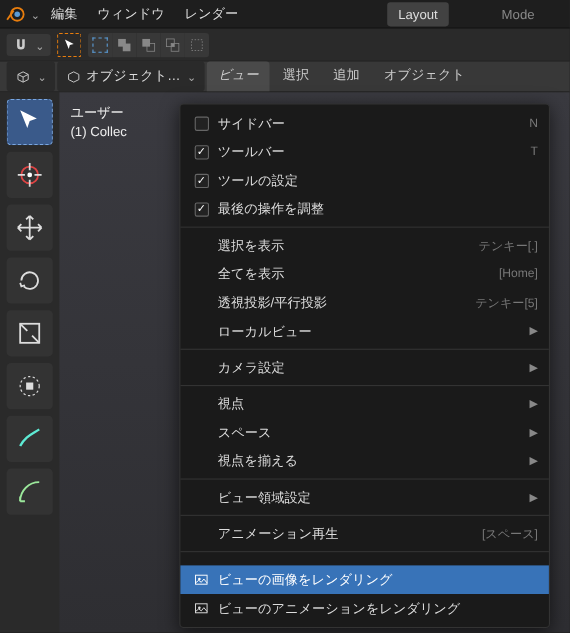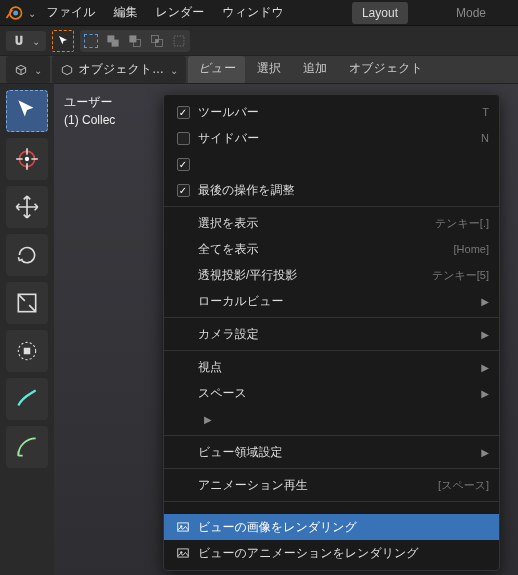--- a/index.html
+++ b/index.html
@@ -55,24 +55,23 @@
 
 <div class="topbar">
   <div class="logo">
     <svg viewBox="0 0 24 24">
         <circle cx="14" cy="12" r="7" fill="none" stroke="#e87d0d" stroke-width="2"></circle>
         <circle cx="14" cy="12" r="3" fill="#5b9bd5"></circle>
         <path d="M3 18 L10 8" stroke="#e87d0d" stroke-width="2"></path>
       </svg>
   </div>
   <span class="chev"></span>
-  <div class="menu-item">ファイル</div>
   <div class="menu-item">編集</div>
+  <div class="menu-item">ウィンドウ</div>
   <div class="menu-item">レンダー</div>
-  <div class="menu-item">ウィンドウ</div>
   <div class="spacer"></div>
   <div class="tab">Layout</div>
   <div class="tab inactive">Mode</div>
 </div>
 
 <div class="toolbar2">
   <div class="tool-dd">
     <svg width="14" height="14" viewBox="0 0 24 24">
         <path d="M6 3v10a6 6 0 0012 0V3h-4v10a2 2 0 01-4 0V3z" fill="#ccc"></path>
       </svg>
@@ -185,36 +184,37 @@
   </div>
   <div class="viewport">
     <div class="info-line">ユーザー</div>
     <div class="info-line">(1) Collec</div>
   </div>
 </div>
 
 <div class="dropdown" id="dd">
     <div class="dd-row">
       <div class="dd-chk">
+        <div class="box"></div>
+      </div>
+      <div class="dd-label">サイドバー</div>
+      <div class="dd-hint">N</div>
+    </div>
+    <div class="dd-row">
+      <div class="dd-chk">
         <div class="box checked"></div>
       </div>
       <div class="dd-label">ツールバー</div>
       <div class="dd-hint">T</div>
     </div>
     <div class="dd-row">
       <div class="dd-chk">
-        <div class="box"></div>
-      </div>
-      <div class="dd-label">サイドバー</div>
-      <div class="dd-hint">N</div>
-    </div>
-    <div class="dd-row">
-      <div class="dd-chk">
         <div class="box checked"></div>
       </div>
+      <div class="dd-label">ツールの設定</div>
     </div>
     <div class="dd-row">
       <div class="dd-chk">
         <div class="box checked"></div>
       </div>
       <div class="dd-label">最後の操作を調整</div>
     </div>
     <div class="dd-sep"></div>
     <div class="dd-row dd-indent">
       <div class="dd-label">選択を表示</div>
@@ -240,20 +240,21 @@
     <div class="dd-sep"></div>
     <div class="dd-row dd-indent">
       <div class="dd-label">視点</div>
       <div class="dd-arrow">▶</div>
     </div>
     <div class="dd-row dd-indent">
       <div class="dd-label">スペース</div>
       <div class="dd-arrow">▶</div>
     </div>
     <div class="dd-row dd-indent">
+      <div class="dd-label">視点を揃える</div>
       <div class="dd-arrow">▶</div>
     </div>
     <div class="dd-sep"></div>
     <div class="dd-row dd-indent">
       <div class="dd-label">ビュー領域設定</div>
       <div class="dd-arrow">▶</div>
     </div>
     <div class="dd-sep"></div>
     <div class="dd-row dd-indent">
       <div class="dd-label">アニメーション再生</div>

